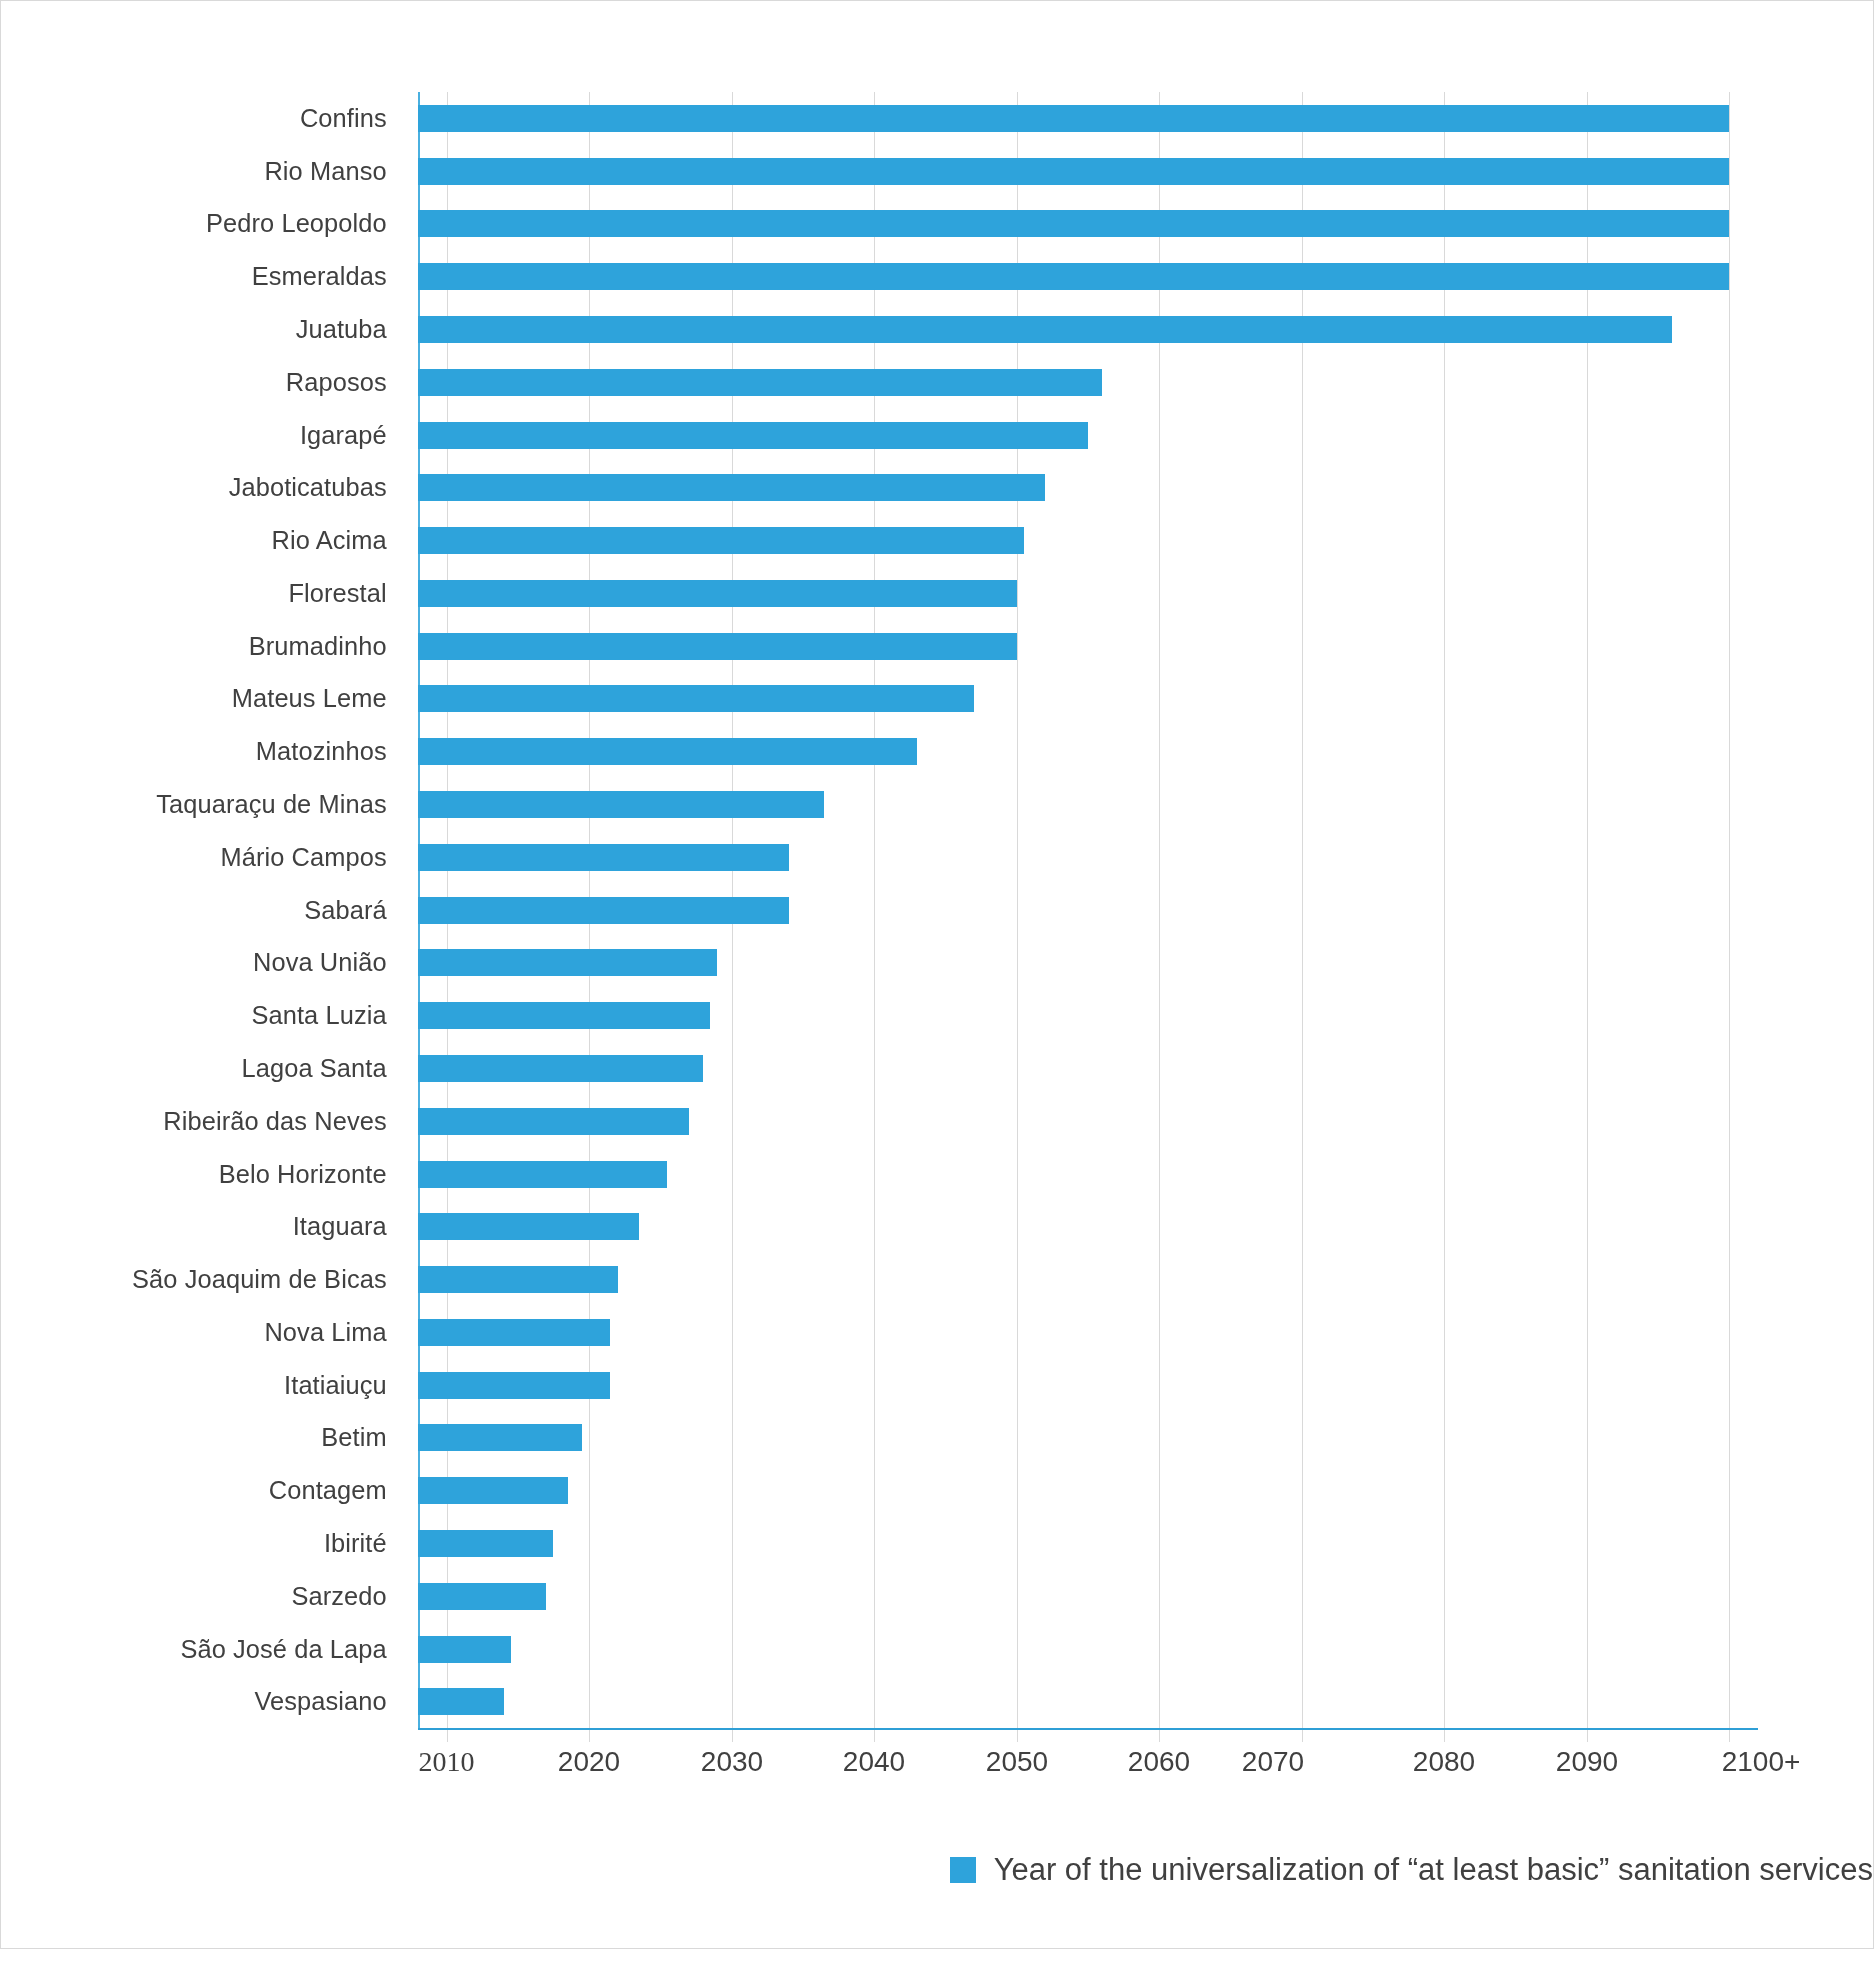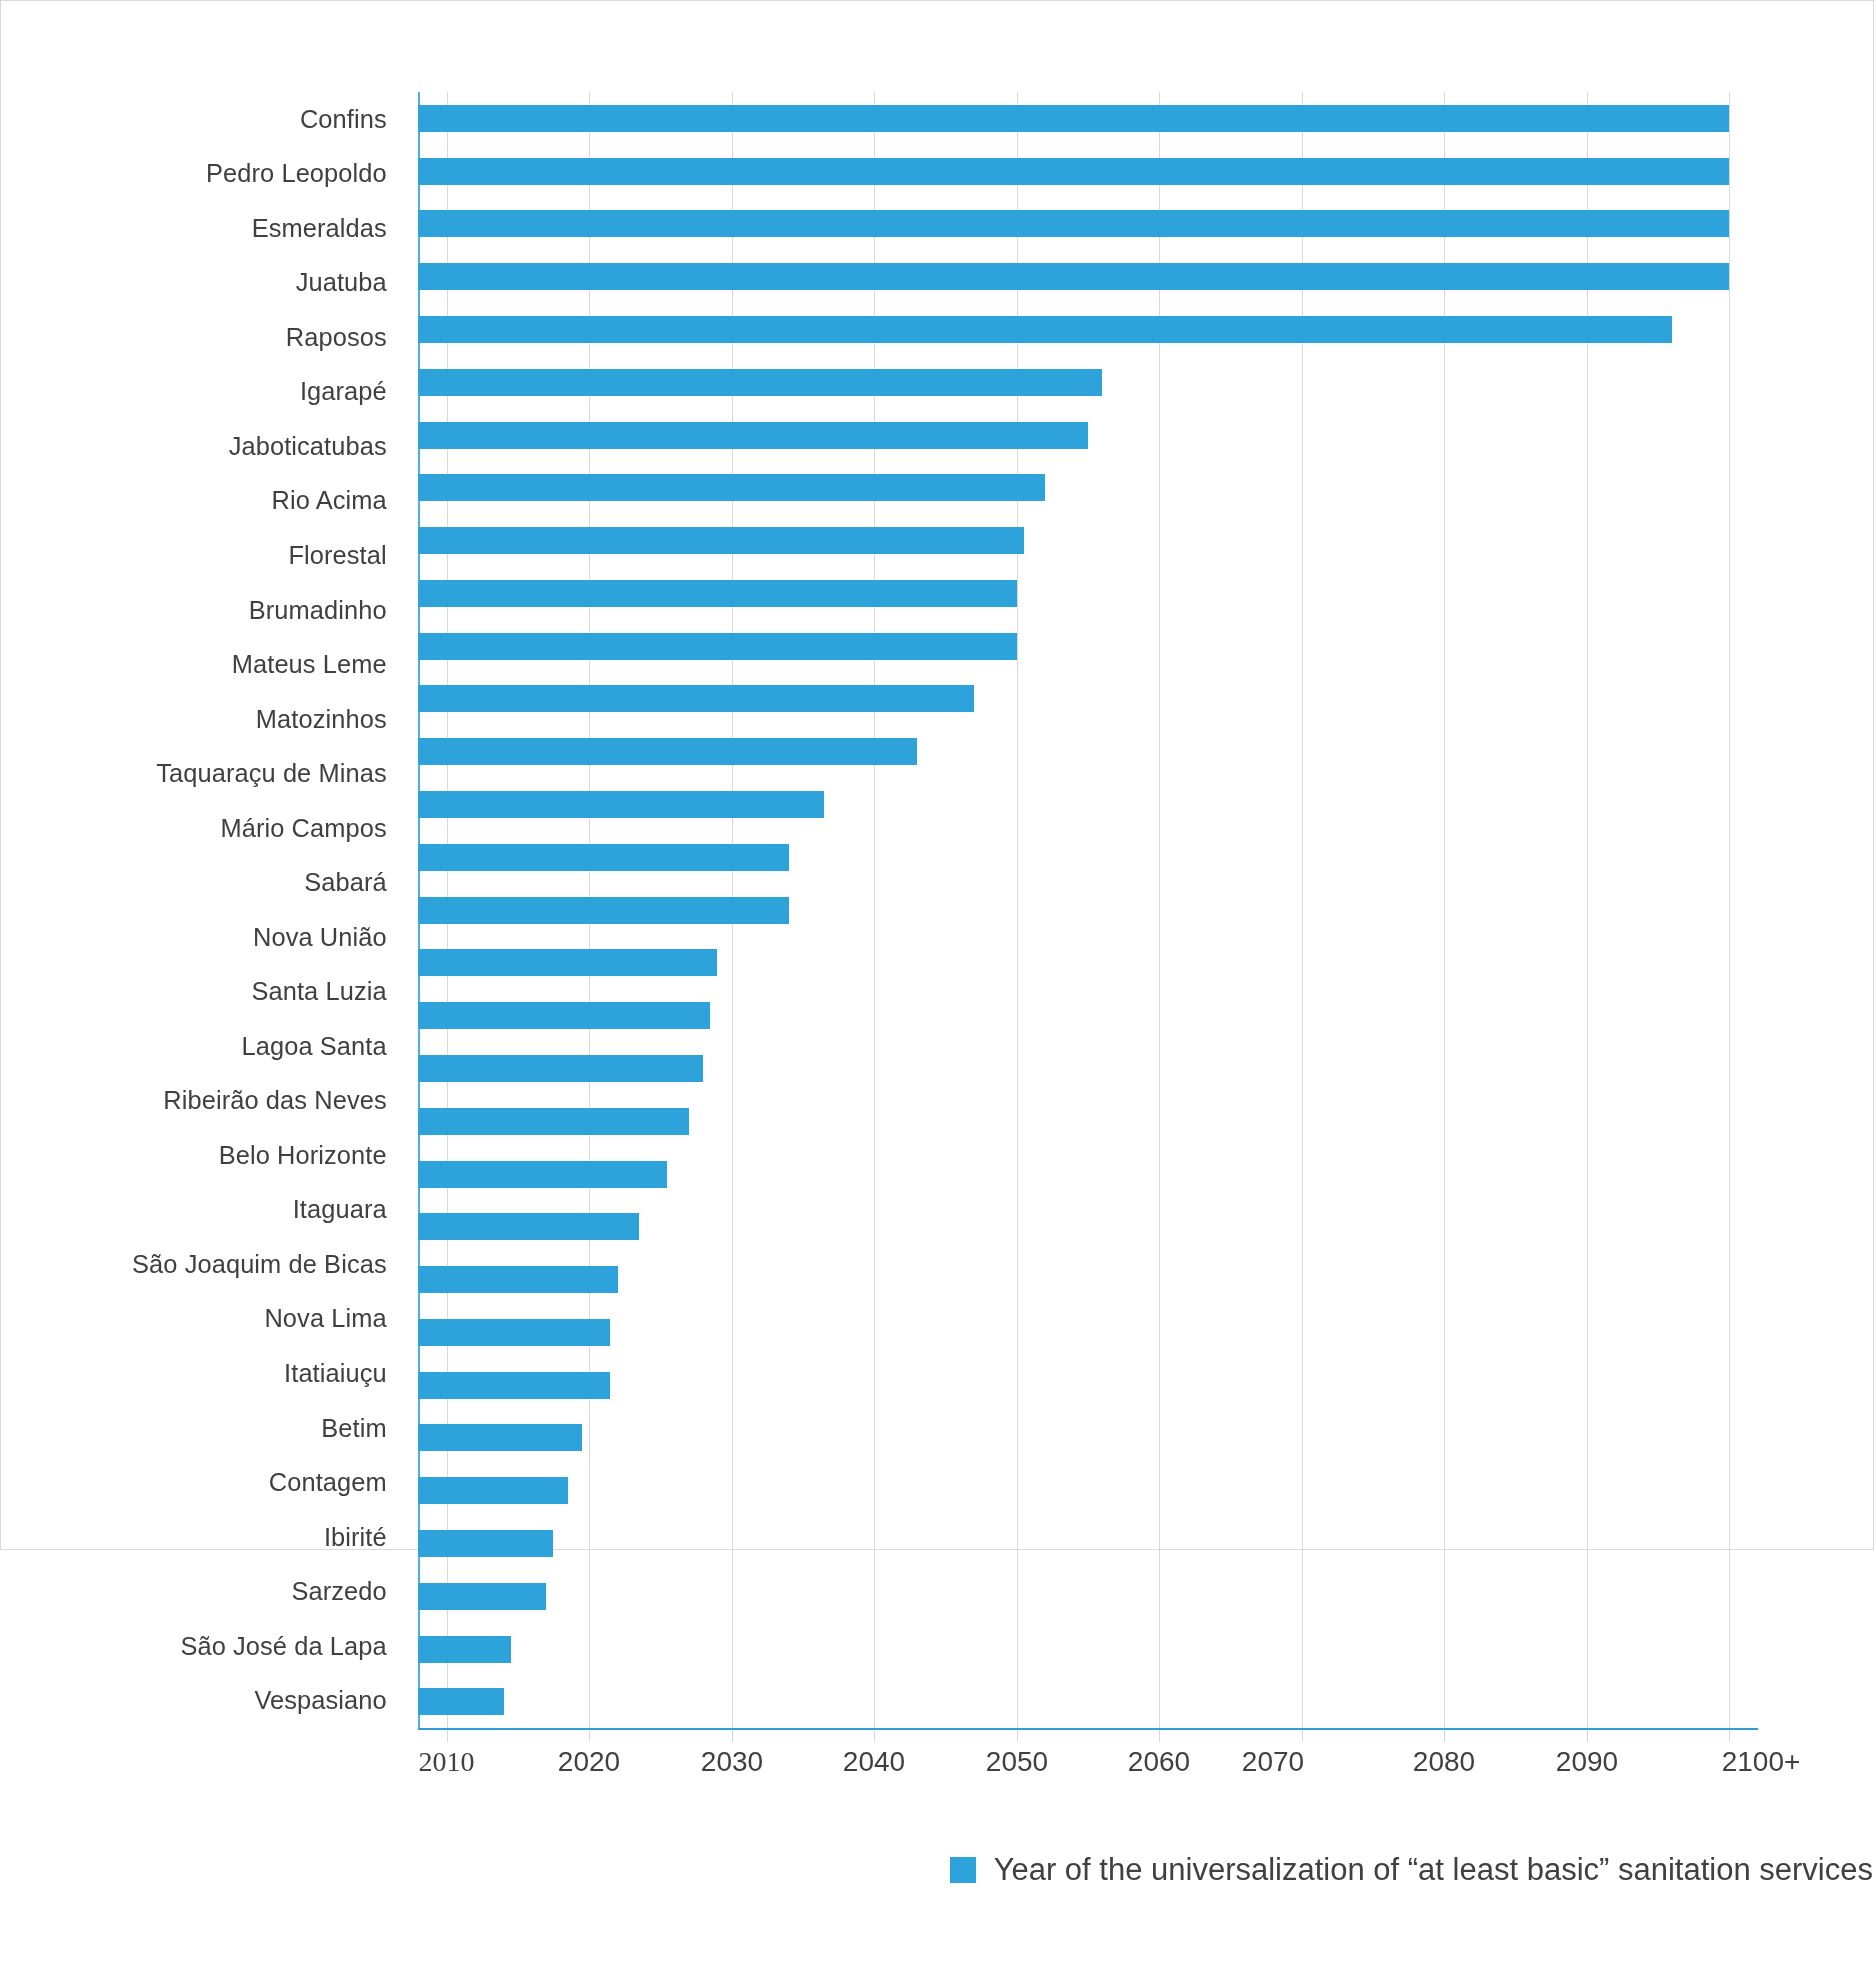--- a/index.html
+++ b/index.html
@@ -8,21 +8,21 @@
     background: #ffffff;
   }
   body {
     width: 1874px;
     height: 1985px;
     font-family: "Liberation Sans", sans-serif;
   }
   #chart-frame {
     box-sizing: border-box;
     width: 1874px;
-    height: 1550px;
+    height: 1949px;
     border: 1.8px solid #d9d9d9;
     padding: 0;
     position: relative;
     background: #ffffff;
   }
   #plot-wrap {
     position: absolute;
     left: 0;
     top: 0;
     right: 0;
@@ -152,20 +152,23 @@
 </style>
 </head>
 <body>
 
 <div id="chart-frame">
   <div id="plot-wrap">
 
     <div class="cat-labels" id="cat-labels">
         <div class="cat-row">
           <span class="cat-label">Confins</span>
+        </div>
+        <div class="cat-row">
+          <span class="cat-label">Rio Manso</span>
         </div>
         <div class="cat-row">
           <span class="cat-label">Pedro Leopoldo</span>
         </div>
         <div class="cat-row">
           <span class="cat-label">Esmeraldas</span>
         </div>
         <div class="cat-row">
           <span class="cat-label">Juatuba</span>
         </div>

